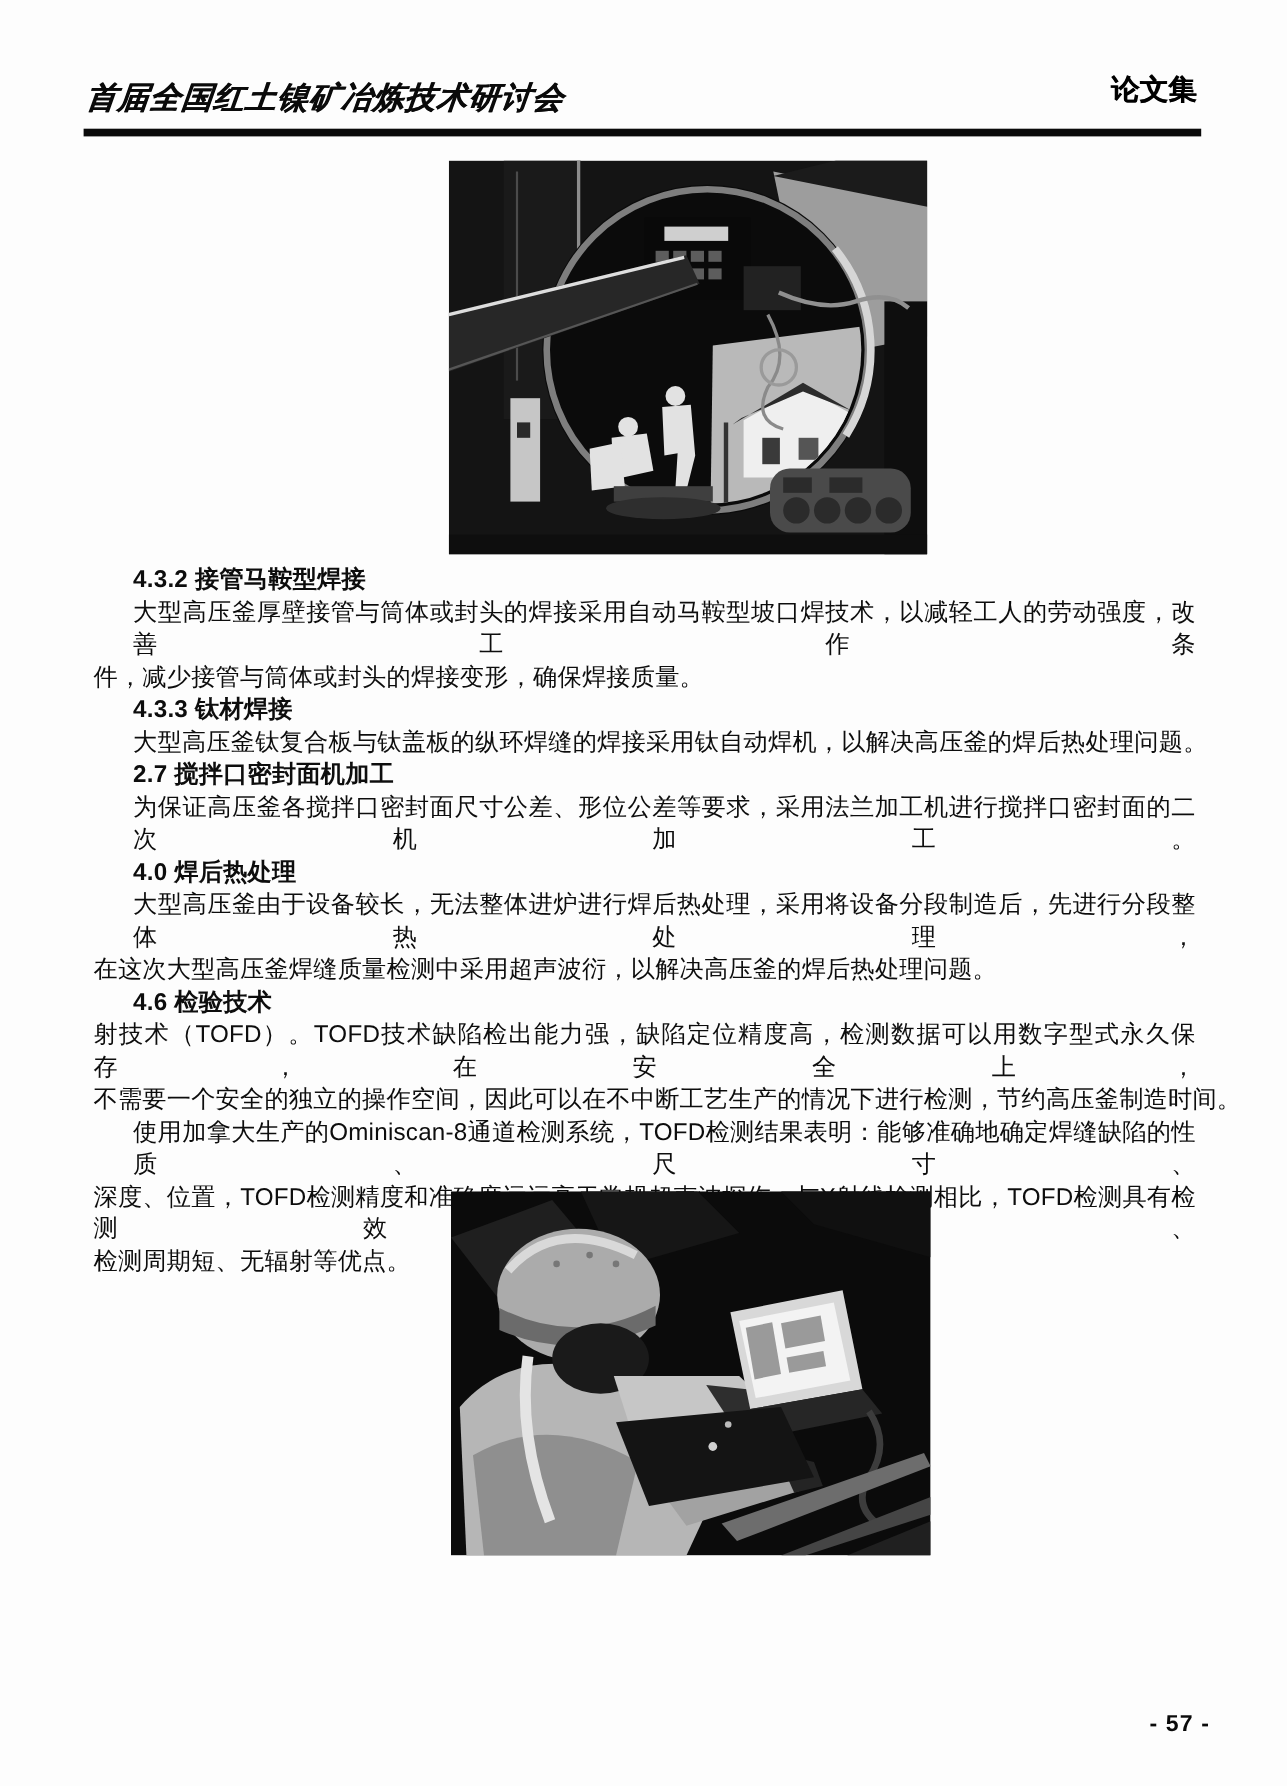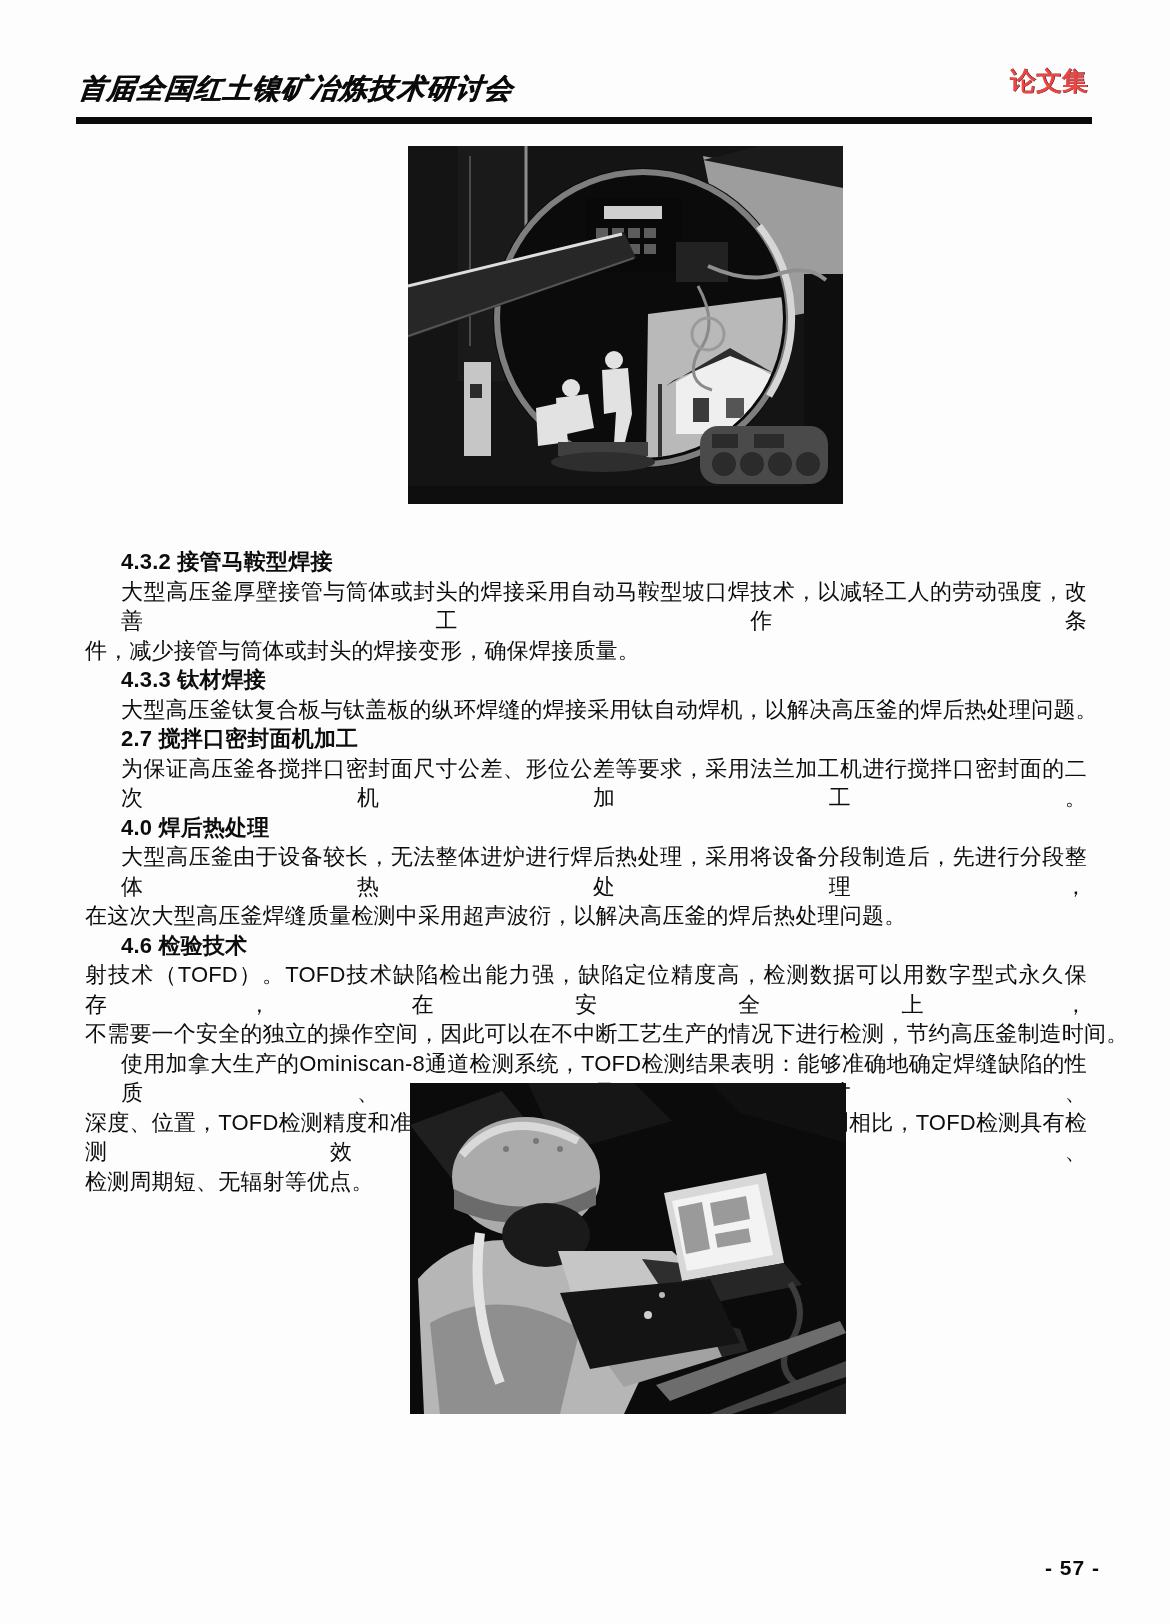--- a/index.html
+++ b/index.html
@@ -18,41 +18,41 @@
     font-size:28px;font-weight:700;font-style:italic;
     letter-spacing:1px;
     transform:skewX(-6deg);
     color:#0a0a0a;
     text-shadow:0.6px 0 0 #0a0a0a;
     white-space:nowrap;
   }
   .hdr-label{
     position:absolute;right:82px;top:64px;
     font-size:26px;font-weight:700;
-    color:#ef4444;
+    color:#000000;
     text-shadow:0.5px 0 0 #0a0a0a;
     white-space:nowrap;
   }
   .hdr-rule{
     position:absolute;left:76px;top:117px;
     width:1016px;height:7px;background:#0a0a0a;
   }
   
   .photo{position:absolute;display:block;line-height:0;}
   .photo svg{display:block;}
   .photo1{left:368px;top:130px;width:435px;height:358px;}
   .photo2{left:370px;top:1067px;width:436px;height:331px;}
   
   .textblock{
     position:absolute;left:85px;width:1002px;
     font-size:22px;line-height:29.5px;
     color:#0d0d0d;
     letter-spacing:0.2px;
   }
-  .tb-top{top:512px;margin-top:35px;}
+  .tb-top{top:512px;}
   .tb-bottom{top:1419px;}
   .ln{white-space:nowrap;}
   .heading{font-weight:700;padding-left:36px;}
   .first{padding-left:36px;}
   .stretch{
     white-space:normal;
     text-align:justify;
     text-align-last:justify;
   }
   

